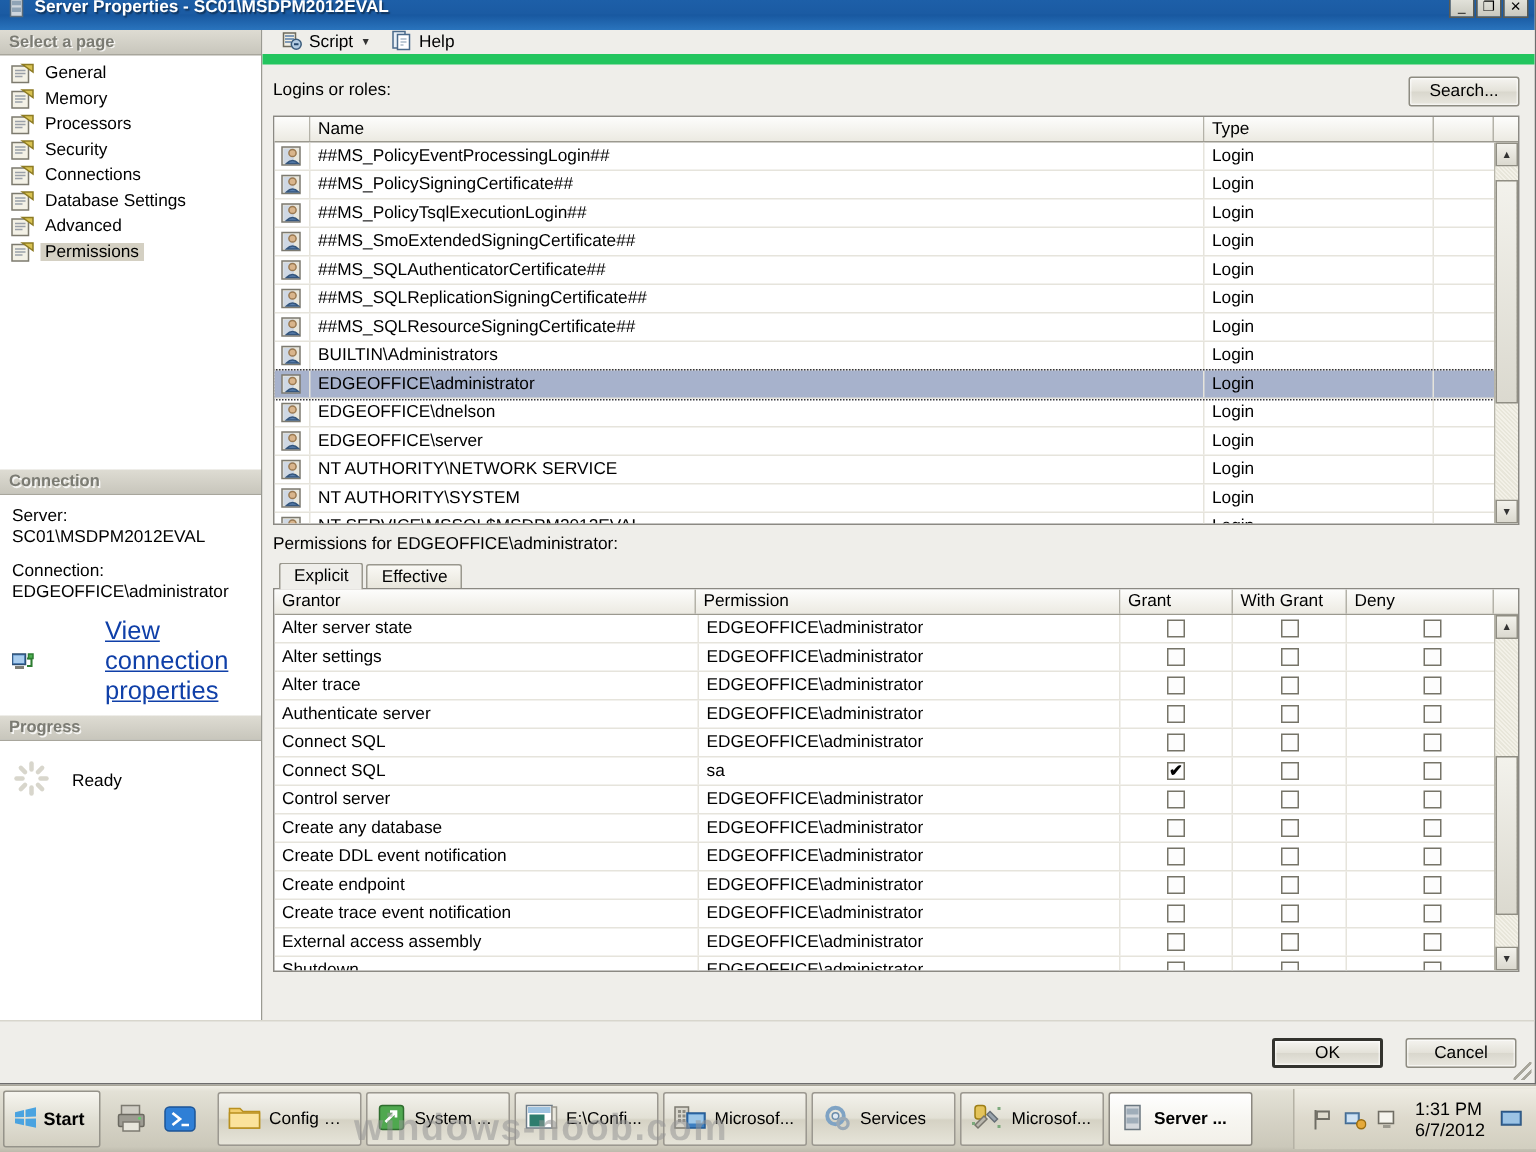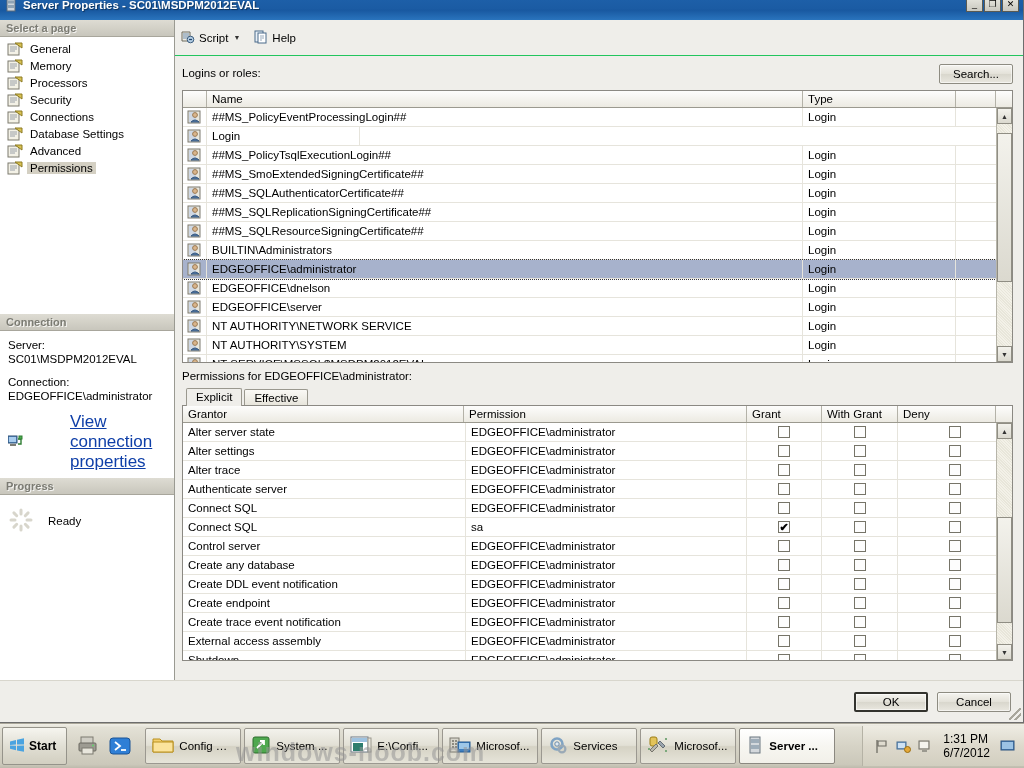--- a/index.html
+++ b/index.html
@@ -101,23 +101,23 @@
   }
   .prog-body { background:#fff; flex: 1 1 auto; padding: 8px 8px; display: flex; align-items: flex-start; }
   .prog-row { display:flex; align-items:center; gap: 14px; padding-top: 4px;}
   .prog-label { font-size: 11.5px; }
 
   
   #content { flex: 1; display: flex; flex-direction: column; background: #efeeea; }
 
   
   #toolbar {
-    height: 36px; display: flex; align-items: center;
-    padding-left: 1px; gap: 3px;
-    border-bottom: 1px solid #22c55e;
+    height: 23px; display: flex; align-items: center;
+    padding-left: 8px; gap: 3px;
+    border-bottom: 7px solid #22c55e;
     background: #efeeea;
   }
   .tool-btn { display:flex; align-items:center; gap:4px; padding: 2px 4px; cursor: default; font-size: 11.5px;}
   .tool-sep-arrow { font-size: 7px; color:#333; padding: 0 3px 0 1px;}
 
   #pane { padding: 8px 10px 0 7px; flex:1; display:flex; flex-direction:column; }
 
   .row-label-line { display:flex; align-items:flex-start; justify-content:space-between; }
   .field-label { font-size: 11.5px; color: #000; padding-top: 3px; }
 
@@ -224,21 +224,21 @@
   .tab.active {
     background: #efeeea;
     position: relative; z-index: 2;
     padding-bottom: 3px;
     font-weight: normal;
   }
 
   
   #dlg-footer {
     height: 42px; display:flex; align-items:center; justify-content:flex-end;
-    padding-right: 12px; gap: 9px;
+    padding-right: 12px; gap: 15px;
     border-top: 1px solid #d8d6cd;
     background: #efeeea;
     position: relative;
   }
   #resize-grip {
     position:absolute; right:2px; bottom:2px; width:12px; height:12px;
     background:
       linear-gradient(135deg, transparent 45%, #a8a69c 45%, #a8a69c 55%, transparent 55%),
       linear-gradient(135deg, transparent 70%, #a8a69c 70%, #a8a69c 80%, transparent 80%);
   }
@@ -520,20 +520,21 @@
                 </div>
                 <div class="grow">
                   <div class="gcell icon-cell" style="width: 24px;">
                     <svg width="15" height="14" viewBox="0 0 15 14">
                       <rect x="1" y="1" width="12" height="12" fill="#e9e7dd" stroke="#7c7a70"></rect>
                       <path d="M2 2 h7 v10 h-7 z" fill="#cfd8e4"></path>
                       <circle cx="8" cy="5" r="2.4" fill="#d9b58c" stroke="#9b7a52"></circle>
                       <path d="M4 12 q4 -4 8 0 z" fill="#5a80b0" stroke="#35567d"></path>
                     </svg>
                   </div>
+                  <div class="gcell" style="width: 596px;">##MS_PolicySigningCertificate##</div>
                   <div class="gcell" style="width: 153px;">Login</div>
                   <div class="gcell" style="flex: 1 1 0%;"></div>
                 </div>
                 <div class="grow">
                   <div class="gcell icon-cell" style="width: 24px;">
                     <svg width="15" height="14" viewBox="0 0 15 14">
                       <rect x="1" y="1" width="12" height="12" fill="#e9e7dd" stroke="#7c7a70"></rect>
                       <path d="M2 2 h7 v10 h-7 z" fill="#cfd8e4"></path>
                       <circle cx="8" cy="5" r="2.4" fill="#d9b58c" stroke="#9b7a52"></circle>
                       <path d="M4 12 q4 -4 8 0 z" fill="#5a80b0" stroke="#35567d"></path>

